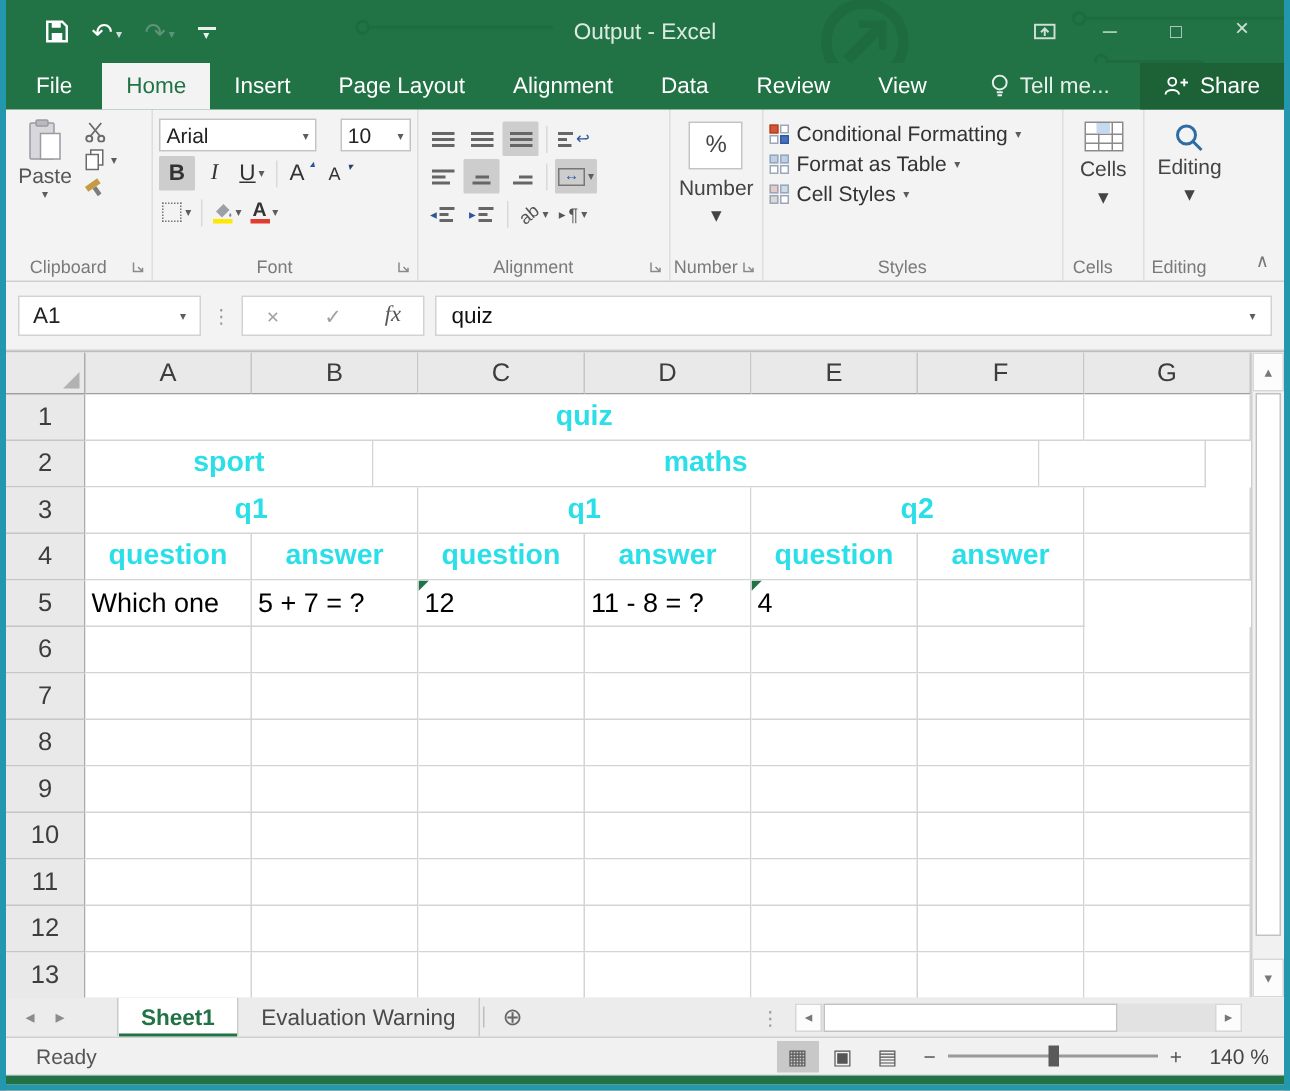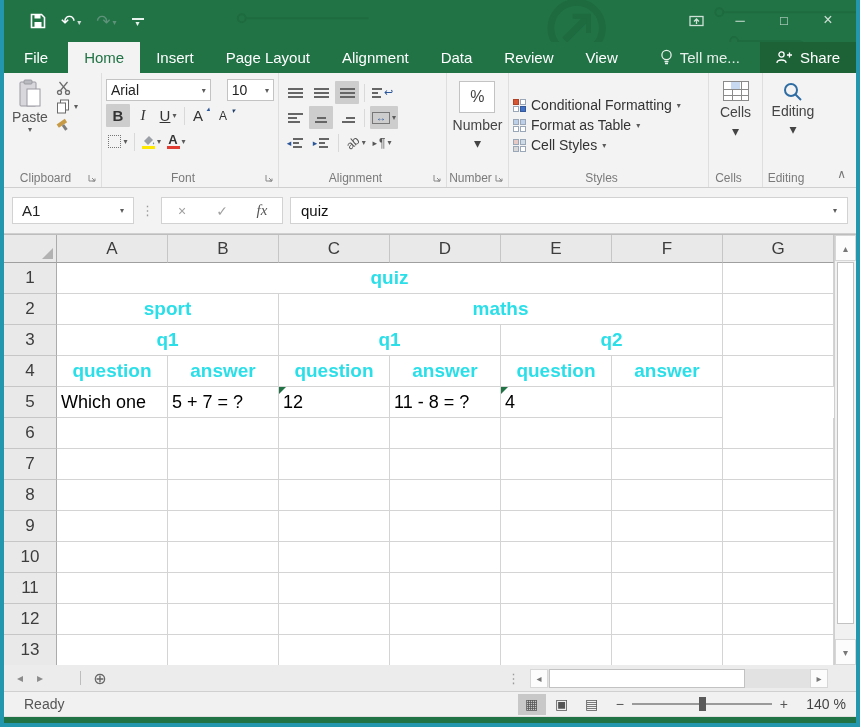--- a/index.html
+++ b/index.html
@@ -66,21 +66,21 @@
   .bars.br i{margin-left:auto}.bars.br i:nth-child(2){width:60%}.bars.br i:nth-child(3){width:85%}
   .mergebox{width:18px;height:12px;border:1px solid #777;color:#2b579a;font-size:10px;line-height:10px;text-align:center}
   .wrapico{display:flex;align-items:center;color:#2b579a;font-size:11px}
   .ab{display:inline-block;transform:rotate(-40deg);color:#555;font-size:12px}
   .smalltx{color:#555;font-size:12px}
   
   .g-num{width:62px;flex-direction:column;align-items:center}
   .pctbox{width:36px;height:32px;background:#fff;border:1px solid #c3c3c3;display:flex;align-items:center;justify-content:center;font-size:16px;color:#444;margin:2px auto 4px}
   .gbig{font-size:14px;color:#444;text-align:center}
   
-  .g-styles{width:200px;flex-direction:column;gap:4px;padding-top:24px}
+  .g-styles{width:200px;flex-direction:column;gap:4px;padding-top:8px}
   .stylerow{display:flex;align-items:center;gap:5px;font-size:14px;color:#333}
   .sqgrid{display:grid;grid-template-columns:6px 6px;grid-template-rows:6px 6px;gap:1px}
   .sqgrid span{display:block;border:1px solid #9aa7b8;background:#fff}
   
   .g-cells{width:54px;flex-direction:column;align-items:center;padding-top:8px}
   .g-edit{width:60px;flex-direction:column;align-items:center;padding-top:8px}
   .cellsicon{width:26px;height:20px;border:1px solid #8a8a8a;background:linear-gradient(#c6d9f0,#c6d9f0) 50% 0/9px 7px no-repeat,linear-gradient(#8a8a8a,#8a8a8a) 0 7px/100% 1px no-repeat,linear-gradient(#8a8a8a,#8a8a8a) 0 13px/100% 1px no-repeat,linear-gradient(#8a8a8a,#8a8a8a) 8px 0/1px 100% no-repeat,linear-gradient(#8a8a8a,#8a8a8a) 17px 0/1px 100% no-repeat,#fff;margin-bottom:3px}
   .collapse{position:absolute;right:10px;bottom:6px;color:#777;font-size:12px}
 
   
@@ -166,20 +166,21 @@
       <span class="qbtn">
           <span>↶</span>
           <span class="dd">▾</span>
         </span>
       <span class="qbtn dim">
           <span>↷</span>
           <span class="dd">▾</span>
         </span>
       <span class="qmore">▾</span>
     </div>
+    <div class="title">Output - Excel</div>
     <div class="wbtns">
       <span class="wbtn">
         <svg width="15" height="13" viewBox="0 0 15 13">
             <rect x="1" y="2.5" width="13" height="9" fill="none" stroke="#cfe0d6" stroke-width="1.3"></rect>
             <path d="M7.5 10 V5.5 M5 7.5 L7.5 5 L10 7.5" fill="none" stroke="#cfe0d6" stroke-width="1.3"></path>
           </svg>
       </span>
       <span class="wbtn">─</span>
       <span class="wbtn">□</span>
       <span class="wbtn" style="font-size:16px">×</span>
@@ -518,21 +519,21 @@
     <div id="rows-host">
         <div class="grow">
           <div class="rowh">1</div>
           <div class="cell cyan" style="width: 666px;">
             <span>quiz</span>
           </div>
           <div class="cell" style="width: 111px;"></div>
         </div>
         <div class="grow">
           <div class="rowh">2</div>
-          <div class="cell cyan" style="width: 222px;">
+          <div class="cell cyan" style="width: 192px;">
             <span>sport</span>
           </div>
           <div class="cell cyan" style="width: 444px;">
             <span>maths</span>
           </div>
           <div class="cell" style="width: 111px;"></div>
         </div>
         <div class="grow">
           <div class="rowh">3</div>
           <div class="cell cyan" style="width: 222px;">
@@ -678,20 +679,24 @@
       <div class="vbtn bottom">
           <span>▾</span>
         </div>
     </div>
   </div>
 
   <div class="stabs">
     <span class="snav" style="margin-left:6px">◂</span>
     <span class="snav">▸</span>
     <span style="width:28px"></span>
+    <div id="sheettabs-host" style="display:flex;align-items:stretch">
+        <div class="stab active">Sheet1</div>
+        <div class="stab">Evaluation Warning</div>
+      </div>
     <span class="tabsep"></span>
     <span class="addsheet">⊕</span>
     <div class="hscroll">
       <span class="dots" style="margin-right:10px">⋮</span>
       <span class="hbtn">
           <span>◂</span>
         </span>
       <span class="htrack">
           <span class="hthumb"></span>
         </span>

